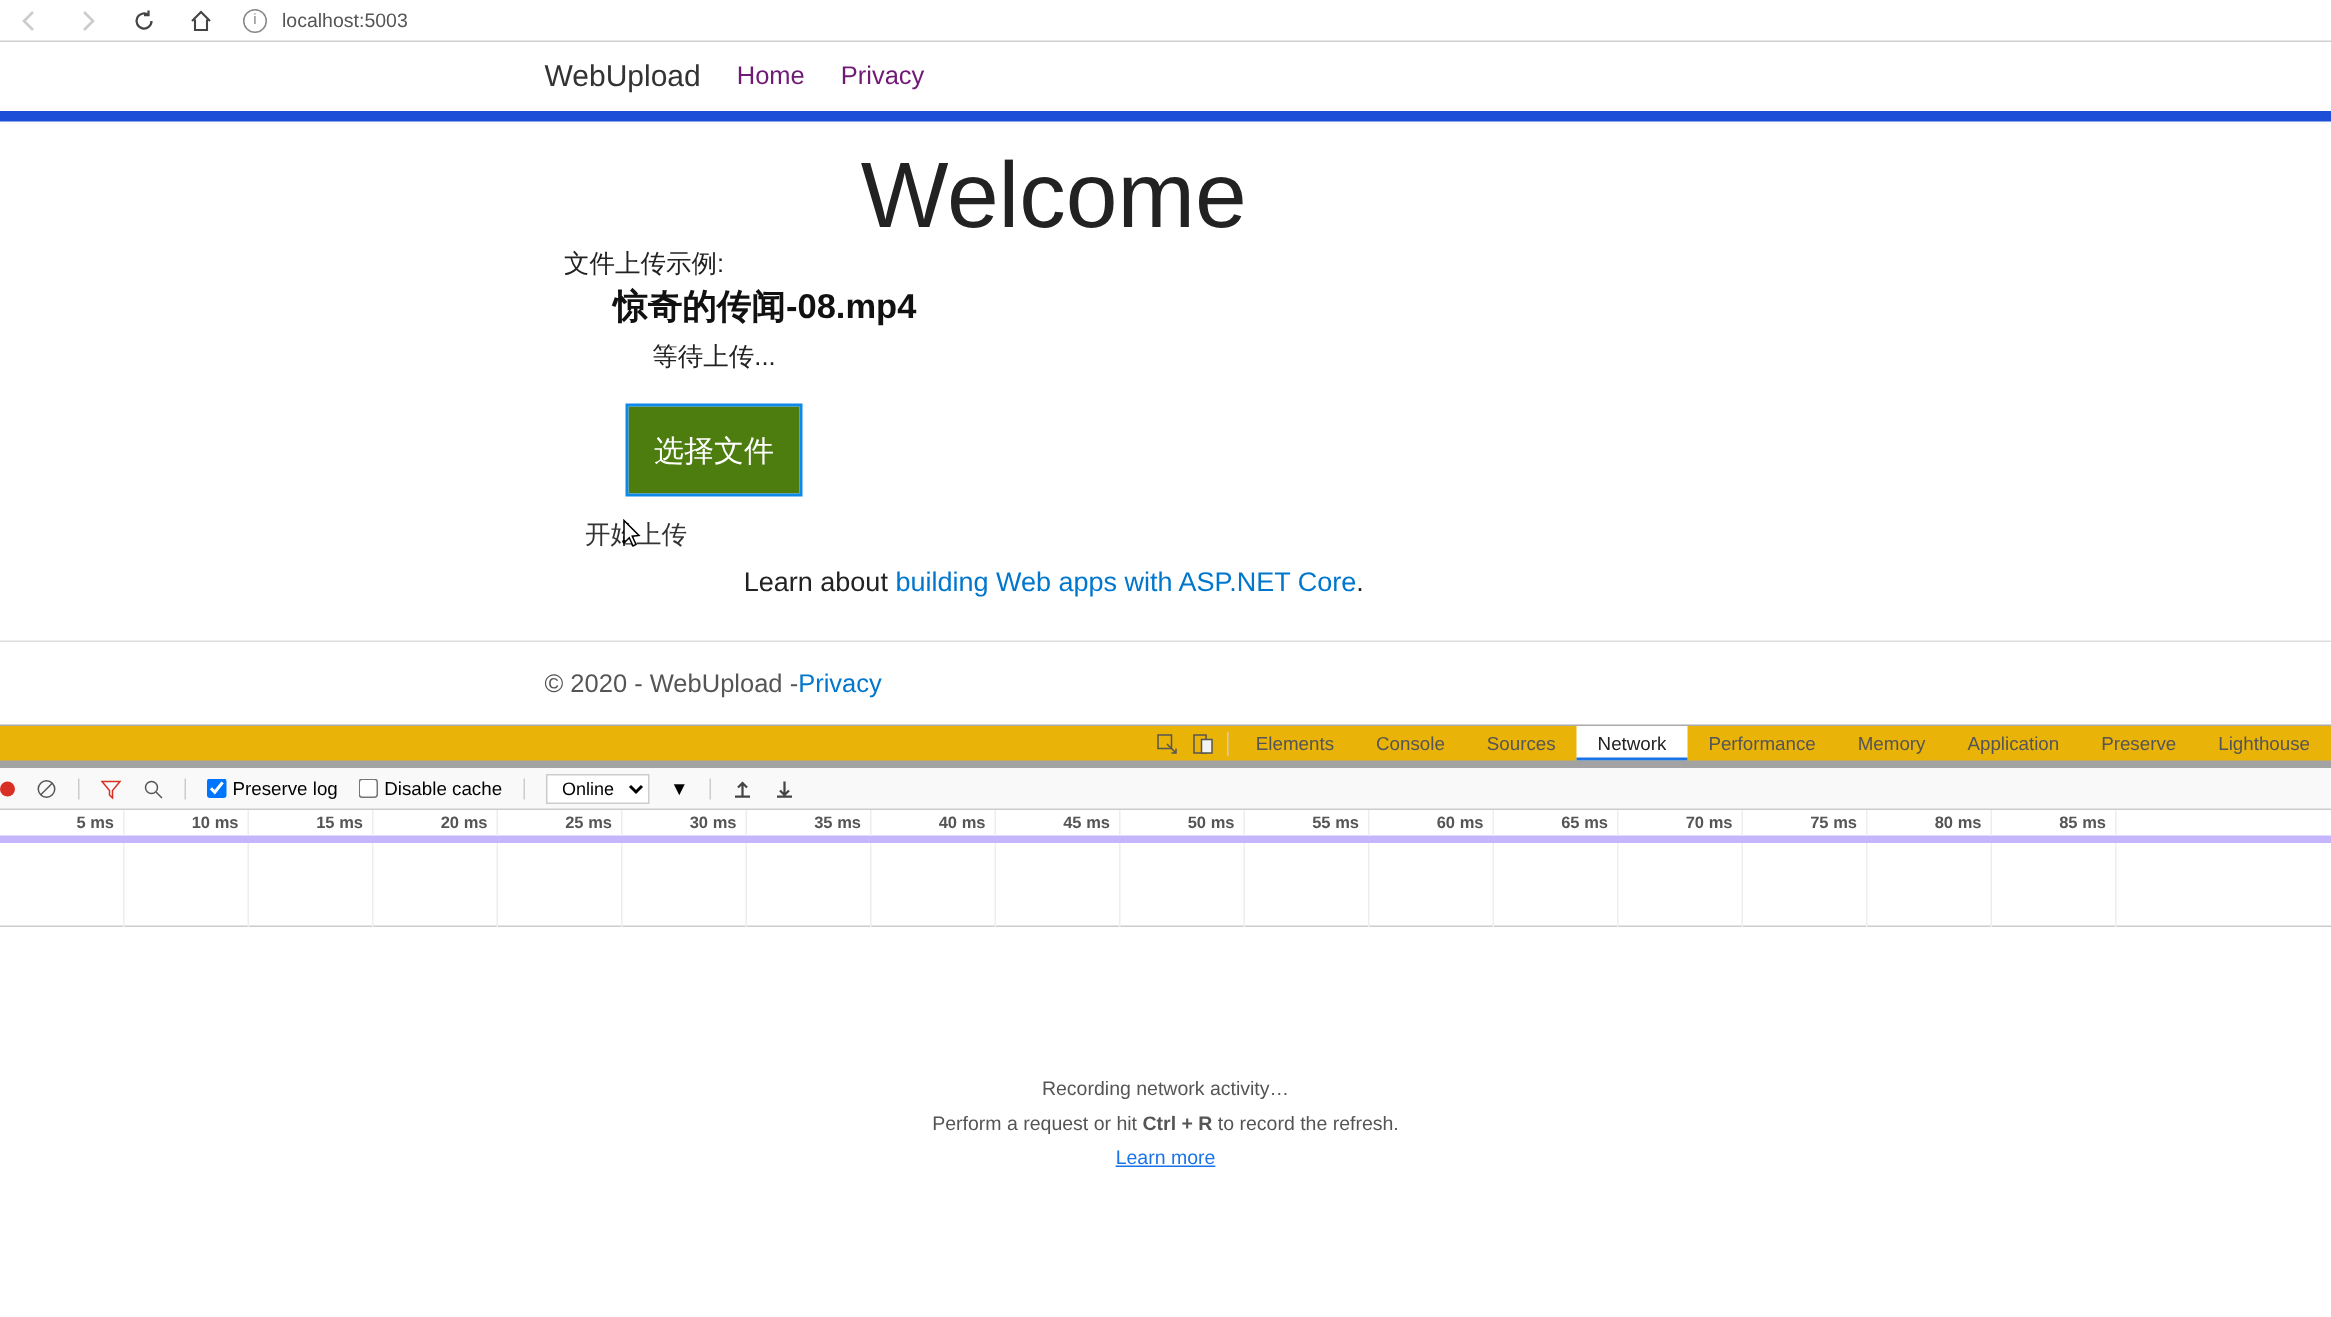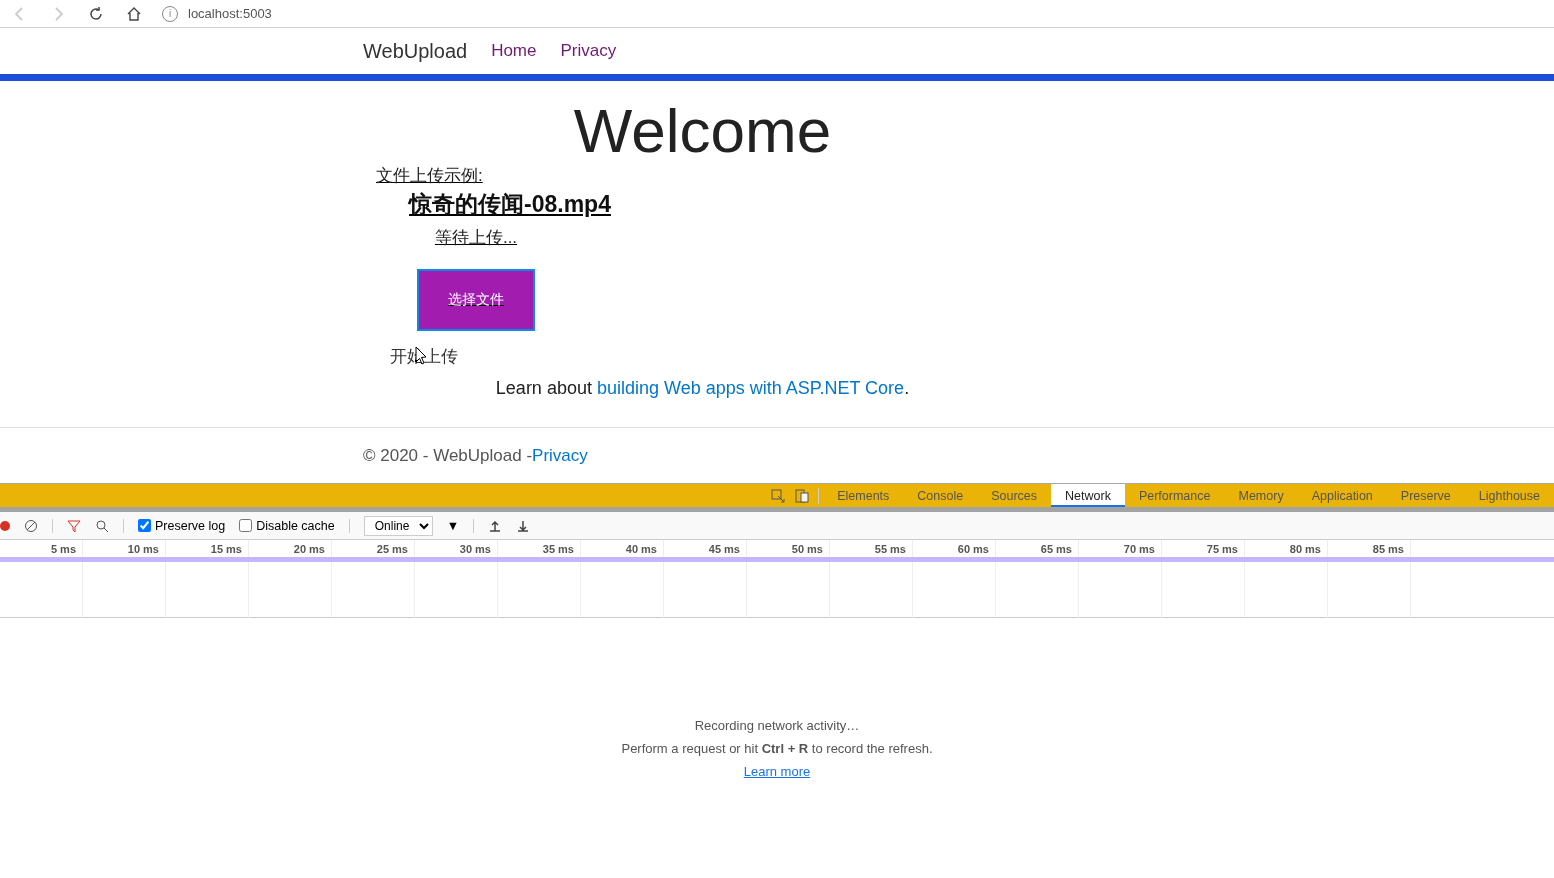--- a/index.html
+++ b/index.html
@@ -58,35 +58,34 @@
       font-size: 62px;
       font-weight: 300;
       color: #222;
       margin-top: 6px;
       width: 1405px;
     }
     .upload-block {
       margin-left: 376px;
       width: 200px;
       margin-top: -2px;
-      text-decoration: underline;
     }
     .upload-label { font-size: 17px; color:#222; }
     .filename { font-size: 23px; font-weight: 700; color:#111; margin-top: 2px; white-space:nowrap;margin-left:33px;}
     .status { text-align:center; font-size: 17px; color:#222; margin-top: 6px; }
     .select-btn {
       display: block;
       margin: 22px auto 0;
       width: 114px;
       height: 58px;
-      background: #a21caf;
+      background: #4d7c0f;
       color: #fff;
       border: none;
       outline: 2px solid #0d8ae8;
-      font-size: 14px;
+      font-size: 20px;
       cursor: pointer;
     }
     .start-upload {
       margin-top: 16px;
       margin-left: 14px;
       color: #333;
       font-size: 17px;
       cursor: pointer;
       display:inline-block;
     }

